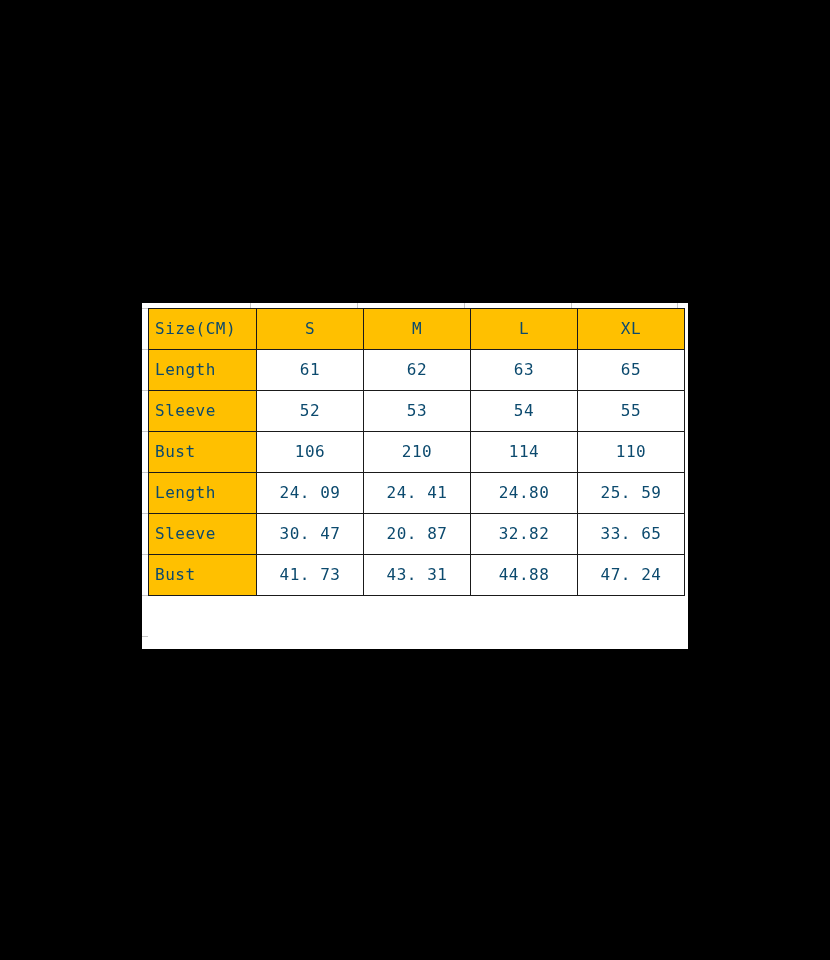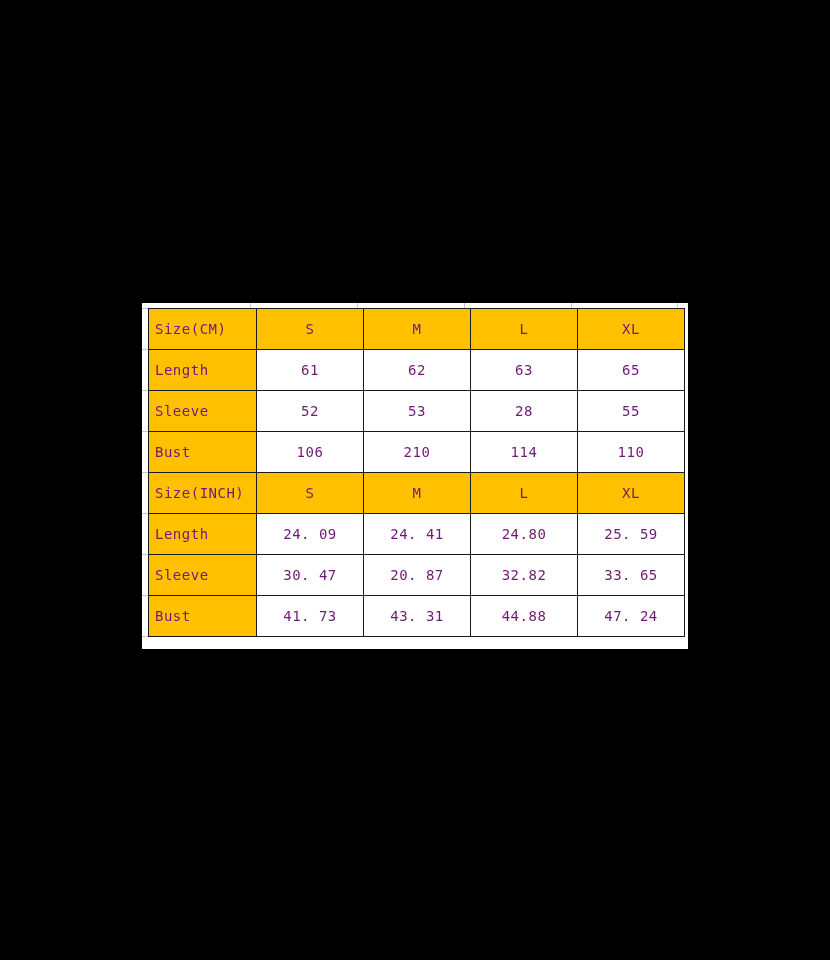--- a/index.html
+++ b/index.html
@@ -71,23 +71,23 @@
     left: 6px;
     top: 5px;
     width: 536px;
     border-collapse: collapse;
     table-layout: fixed;
   }
   #size-table td {
     border: 1px solid #1a1a1a;
     height: 40px;
     padding: 0 0 0 0;
-    font-size: 14px;
+    font-size: 16px;
     line-height: 40px;
-    color: #701a75;
+    color: #0c4a6e;
     text-align: center;
     white-space: nowrap;
     overflow: hidden;
     background: #ffffff;
     letter-spacing: 0.5px;
   }
   #size-table td.label-cell {
     background: #ffc000;
     text-align: left;
     padding-left: 6px;
@@ -149,39 +149,32 @@
         <td>61</td>
         <td>62</td>
         <td>63</td>
         <td>65</td>
       </tr>
 
       <tr>
         <td class="label-cell">Sleeve</td>
         <td>52</td>
         <td>53</td>
-        <td>28</td>
+        <td>54</td>
         <td>55</td>
       </tr>
 
       <tr>
         <td class="label-cell">Bust</td>
         <td>106</td>
         <td>210</td>
         <td>114</td>
         <td>110</td>
       </tr>
 
-      <tr>
-        <td class="label-cell">Size(INCH)</td>
-        <td class="head-cell">S</td>
-        <td class="head-cell">M</td>
-        <td class="head-cell">L</td>
-        <td class="head-cell">XL</td>
-      </tr>
 
       <tr>
         <td class="label-cell">Length</td>
         <td>24. 09</td>
         <td>24. 41</td>
         <td>24.80</td>
         <td>25. 59</td>
       </tr>
 
       <tr>

